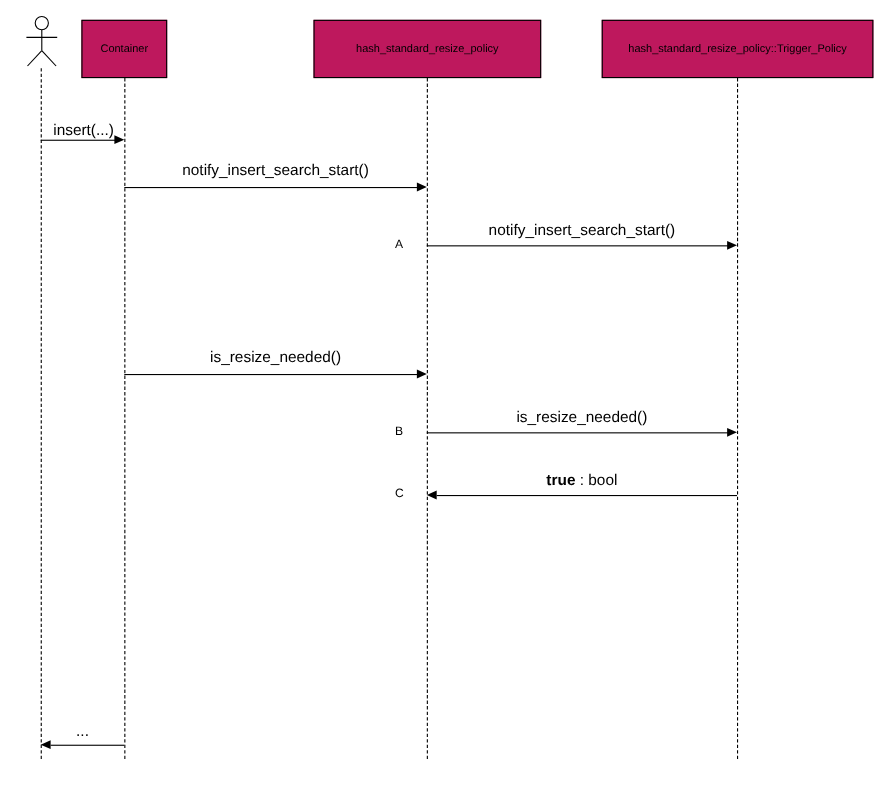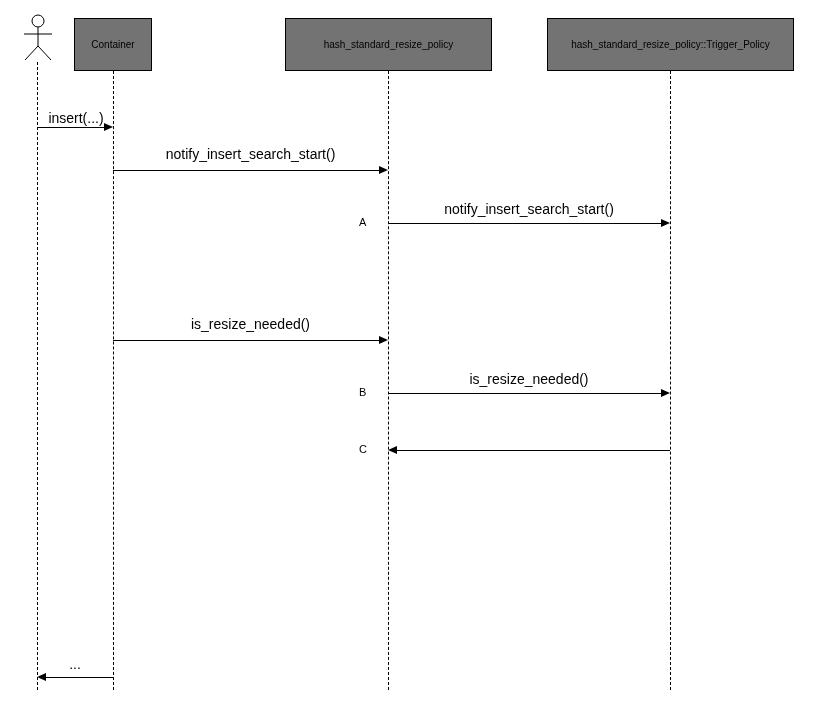--- a/index.html
+++ b/index.html
@@ -14,21 +14,21 @@
     position: relative;
     width: 813px;
     height: 715px;
     background: #ffffff;
     overflow: hidden;
   }
   .lifeline-box {
     position: absolute;
     box-sizing: border-box;
     border: 1px solid #000000;
-    background: #737373;
+    background: #be185d;
     display: flex;
     align-items: center;
     justify-content: center;
     font-size: 10px;
     color: #000000;
     text-align: center;
     line-height: 1.2;
     padding: 14px 4px;
   }
   .actor {
@@ -122,20 +122,21 @@
   <div class="msg-label" style="left:113px; top:316px; width:275px;">is_resize_needed()</div>
   <div class="msg-line" style="left:113px; top:340px; width:267px;"></div>
   <div class="arrow-head arrow-right" style="left:379px; top:336px;"></div>
 
   <div class="step-label" style="left:359px; top:386px;">B</div>
   <div class="msg-label" style="left:388px; top:371px; width:282px;">is_resize_needed()</div>
   <div class="msg-line" style="left:388px; top:393px; width:274px;"></div>
   <div class="arrow-head arrow-right" style="left:661px; top:389px;"></div>
 
   <div class="step-label" style="left:359px; top:443px;">C</div>
+  <div class="msg-label" style="left:388px; top:428px; width:282px;"><span class="bold">true</span><span> : bool</span></div>
   <div class="msg-line" style="left:397px; top:450px; width:273px;"></div>
   <div class="arrow-head arrow-left" style="left:388px; top:446px;"></div>
 
   <div class="msg-label" style="left:37px; top:656px; width:76px;">...</div>
   <div class="msg-line" style="left:46px; top:677px; width:67px;"></div>
   <div class="arrow-head arrow-left" style="left:37px; top:673px;"></div>
 
 </div>
 
 </body></html>

